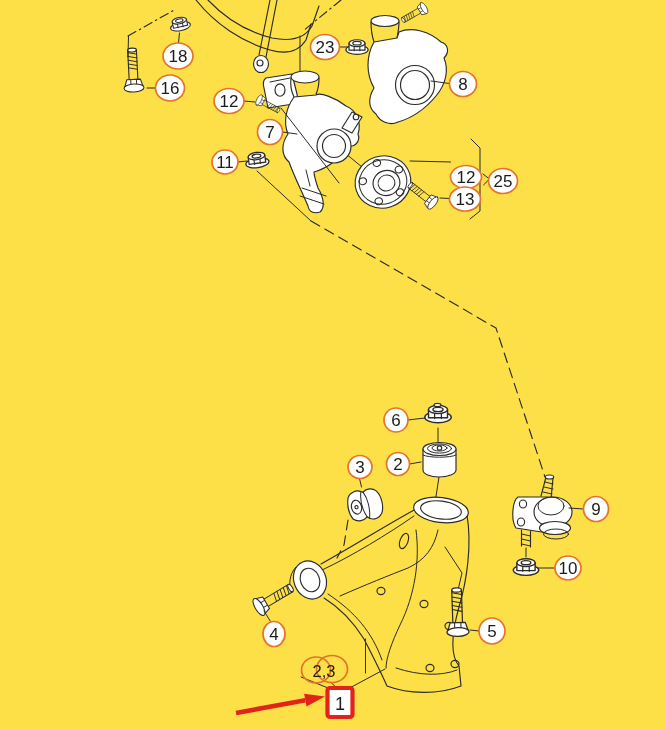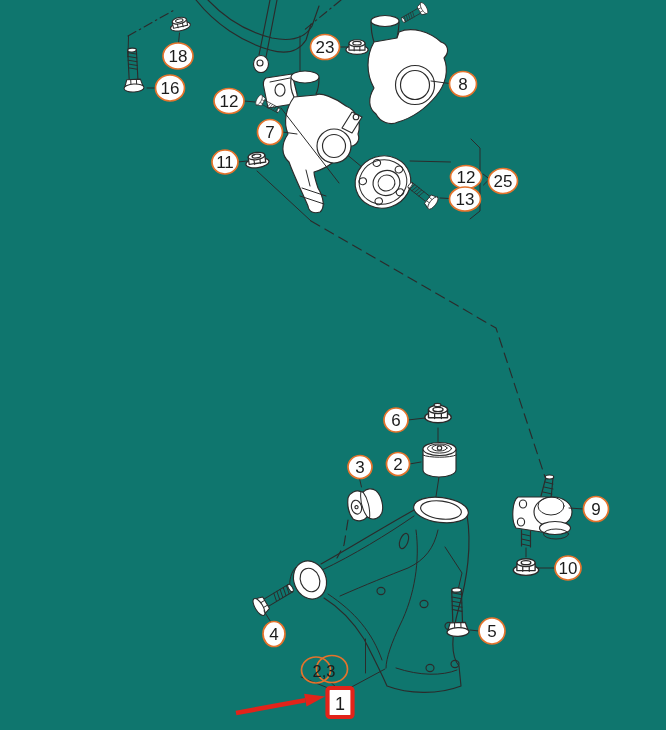--- a/index.html
+++ b/index.html
@@ -1,16 +1,16 @@
 <!DOCTYPE html>
 <html><head>
 <meta charset="utf-8">
 <style>
   html,body{margin:0;padding:0;background:#ffffff;}
-  #stage{position:relative;width:666px;height:730px;background:#0f766e;overflow:hidden;
+  #stage{position:relative;width:666px;height:730px;background:#fde047;overflow:hidden;
          font-family:"Liberation Sans", sans-serif;}
   svg{display:block;}
   .ink{stroke:#2b2b2b;fill:none;stroke-width:1.15;stroke-linecap:round;stroke-linejoin:round;}
   .inkfill{stroke:#2b2b2b;fill:#ffffff;stroke-width:1.15;stroke-linecap:round;stroke-linejoin:round;}
   .thin{stroke-width:1;}
   .dash{stroke-dasharray:10,6;}
   .dashdot{stroke-dasharray:9,4,1.5,4;}
   .callout-text{font-family:"Liberation Sans", sans-serif;fill:#1c1c1c;}
 </style>
 </head>

